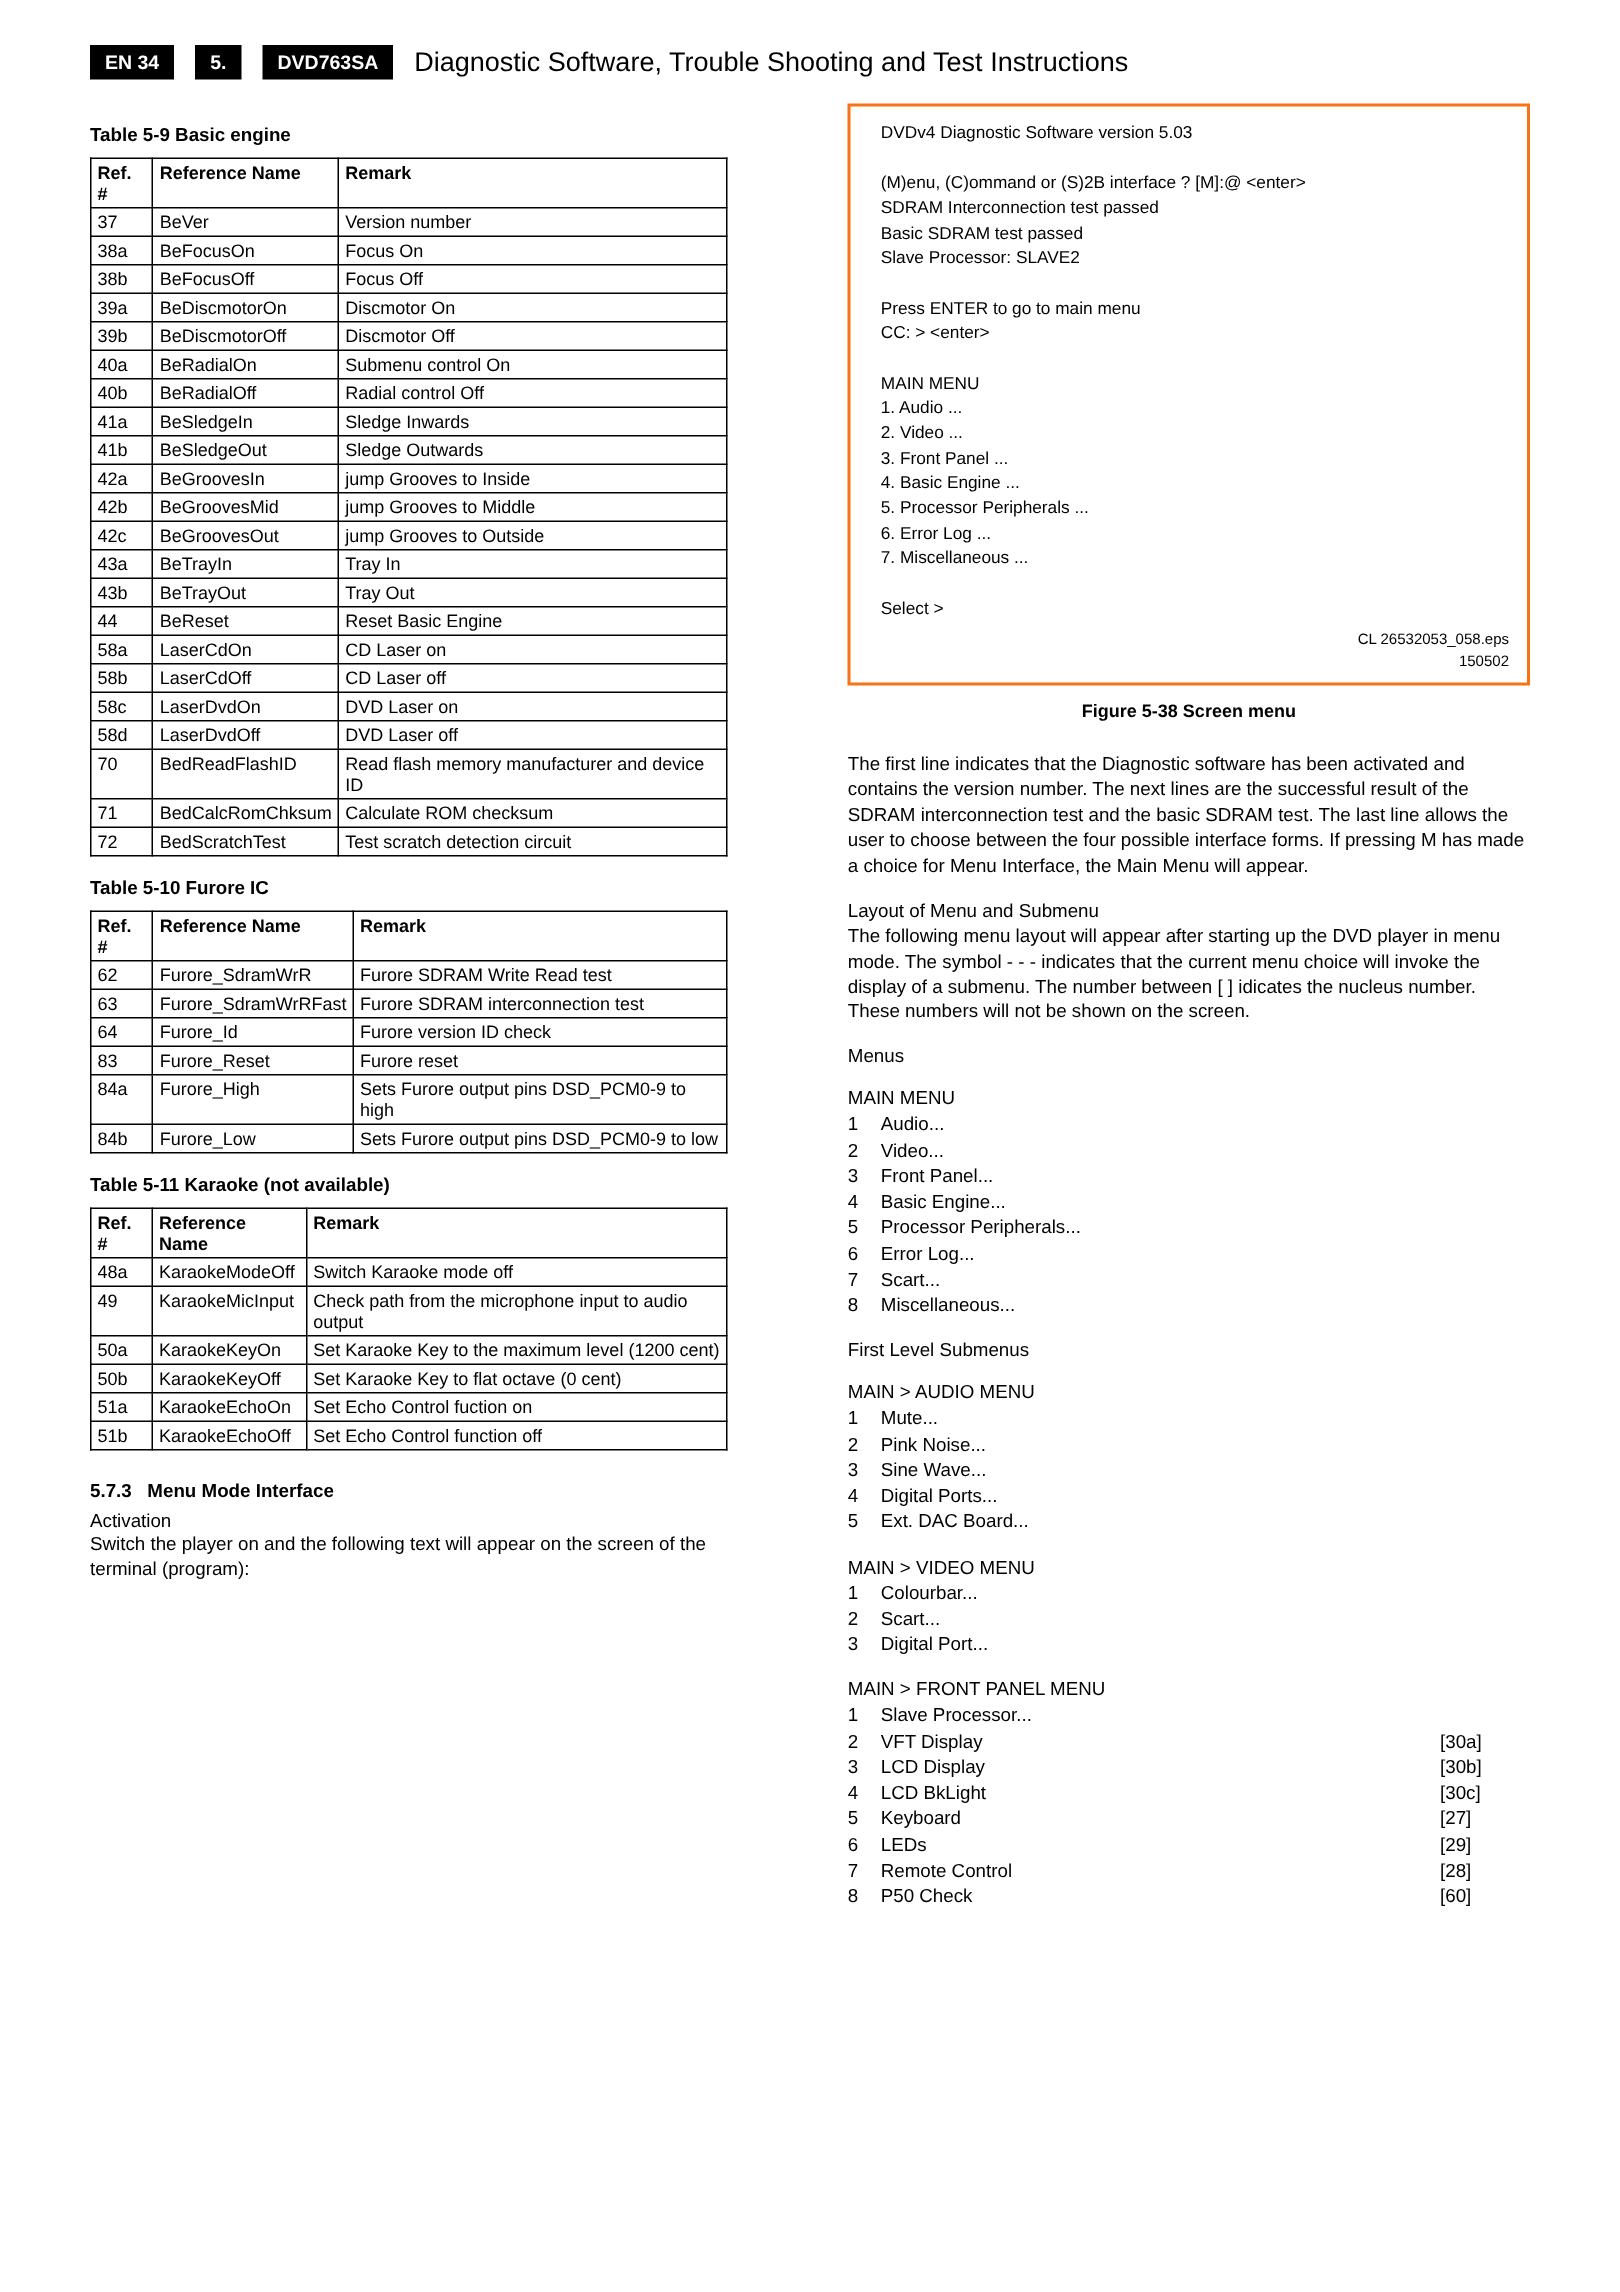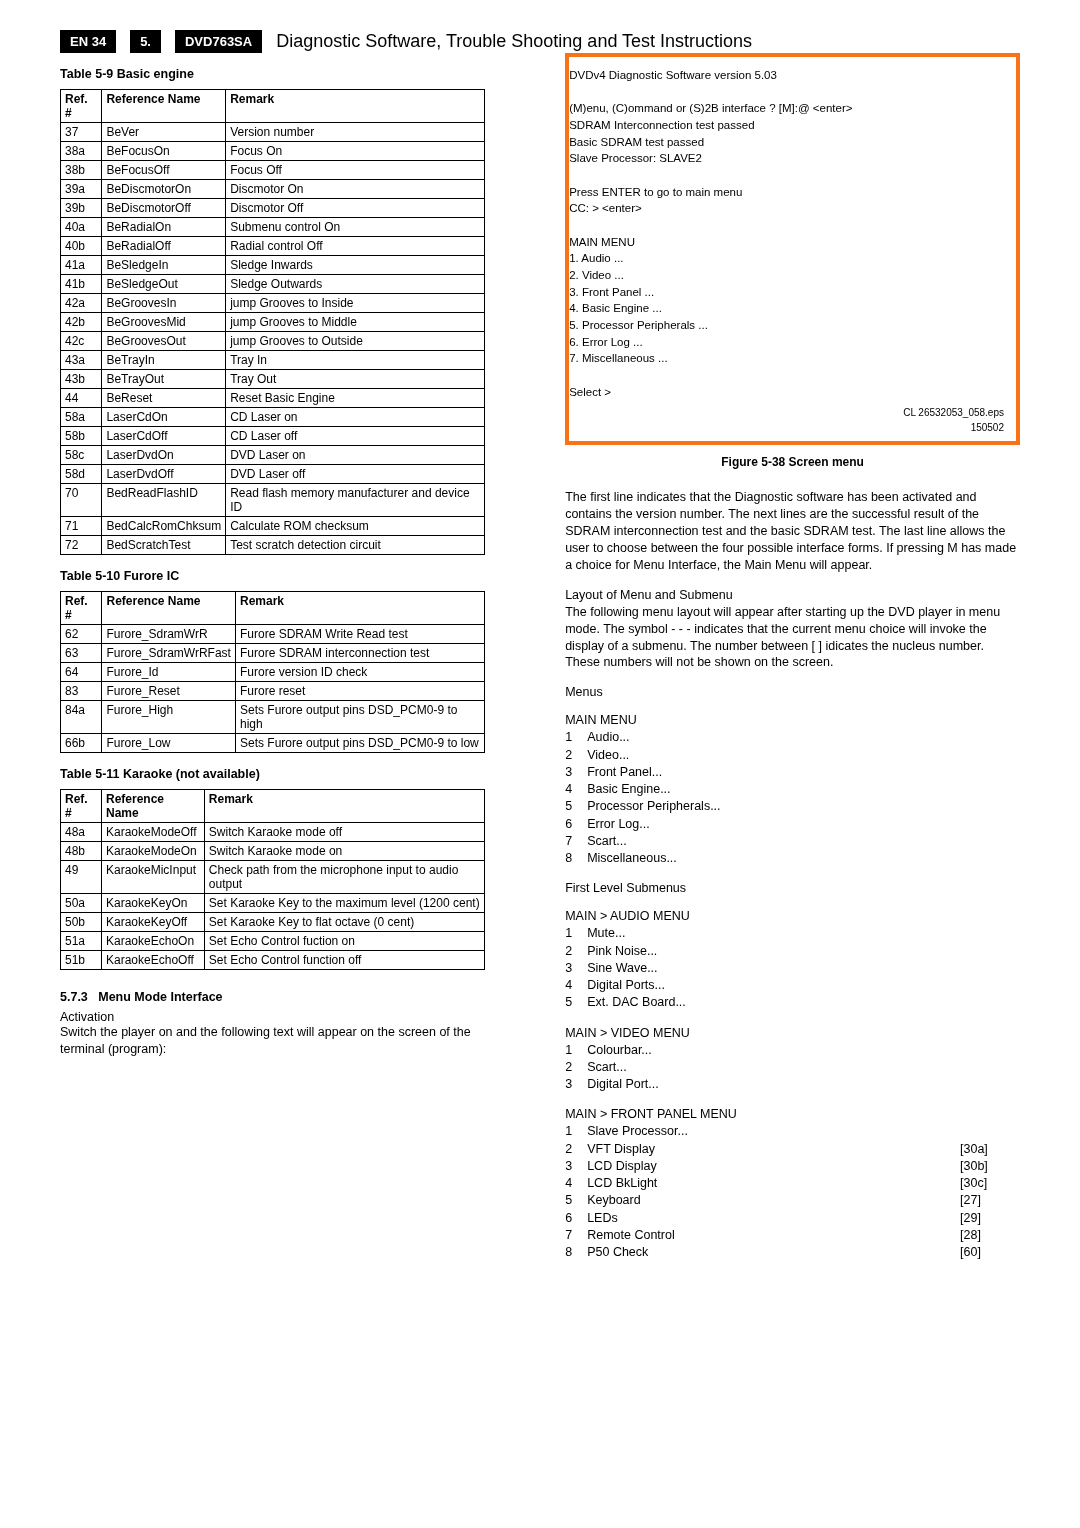--- a/index.html
+++ b/index.html
@@ -8,21 +8,21 @@
     font-size: 12px;
     color: #000;
     background: #fff;
     width: 1080px;
     padding: 30px 60px;
   }
   .header-row {
     display: flex;
     align-items: center;
     gap: 14px;
-    margin-bottom: 0;
+    margin-bottom: 16px;
   }
   .black-box {
     background: #000;
     color: #fff;
     font-weight: bold;
     padding: 4px 10px;
     font-size: 13px;
   }
   .header-title {
     font-size: 18px;
@@ -55,22 +55,22 @@
     font-weight: bold;
     margin: 20px 0 6px 0;
     font-size: 12.5px;
   }
   .para {
     font-size: 12.5px;
     line-height: 1.35;
     margin-bottom: 8px;
   }
   .screen-box {
-    border: 4px solid #f97316;
-    padding: 10px 12px 6px 0;
+    border: 2px solid #f97316;
+    padding: 10px 12px 6px 20px;
     font-size: 11.5px;
     line-height: 1.45;
     position: relative;
     margin-bottom: 6px;
   }
   .screen-box .bottom-note {
     text-align: right;
     font-size: 10px;
     margin-top: 6px;
   }
@@ -263,46 +263,41 @@
             <td>83</td>
             <td>Furore_Reset</td>
             <td>Furore reset</td>
           </tr>
           <tr>
             <td>84a</td>
             <td>Furore_High</td>
             <td>Sets Furore output pins DSD_PCM0-9 to high</td>
           </tr>
           <tr>
-            <td>66b</td>
+            <td>84b</td>
             <td>Furore_Low</td>
             <td>Sets Furore output pins DSD_PCM0-9 to low</td>
           </tr>
         </tbody>
     </table>
 
     <div class="table-title">Table 5-11 Karaoke (not available)</div>
     <table>
       <thead>
           <tr>
         <th>Ref. #</th>
         <th>Reference Name</th>
         <th>Remark</th>
       </tr>
         </thead>
       <tbody id="tbl511">
           <tr>
             <td>48a</td>
             <td>KaraokeModeOff</td>
             <td>Switch Karaoke mode off</td>
-          </tr>
-          <tr>
-            <td>48b</td>
-            <td>KaraokeModeOn</td>
-            <td>Switch Karaoke mode on</td>
           </tr>
           <tr>
             <td>49</td>
             <td>KaraokeMicInput</td>
             <td>Check path from the microphone input to audio output</td>
           </tr>
           <tr>
             <td>50a</td>
             <td>KaraokeKeyOn</td>
             <td>Set Karaoke Key to the maximum level (1200 cent)</td>

